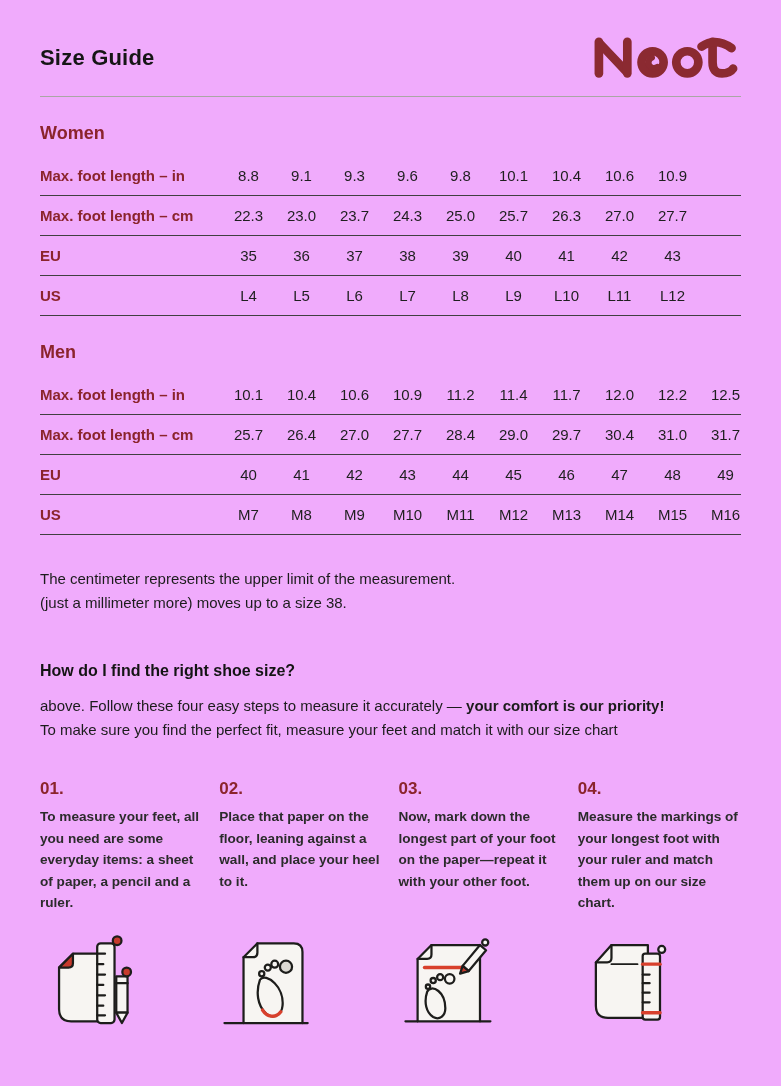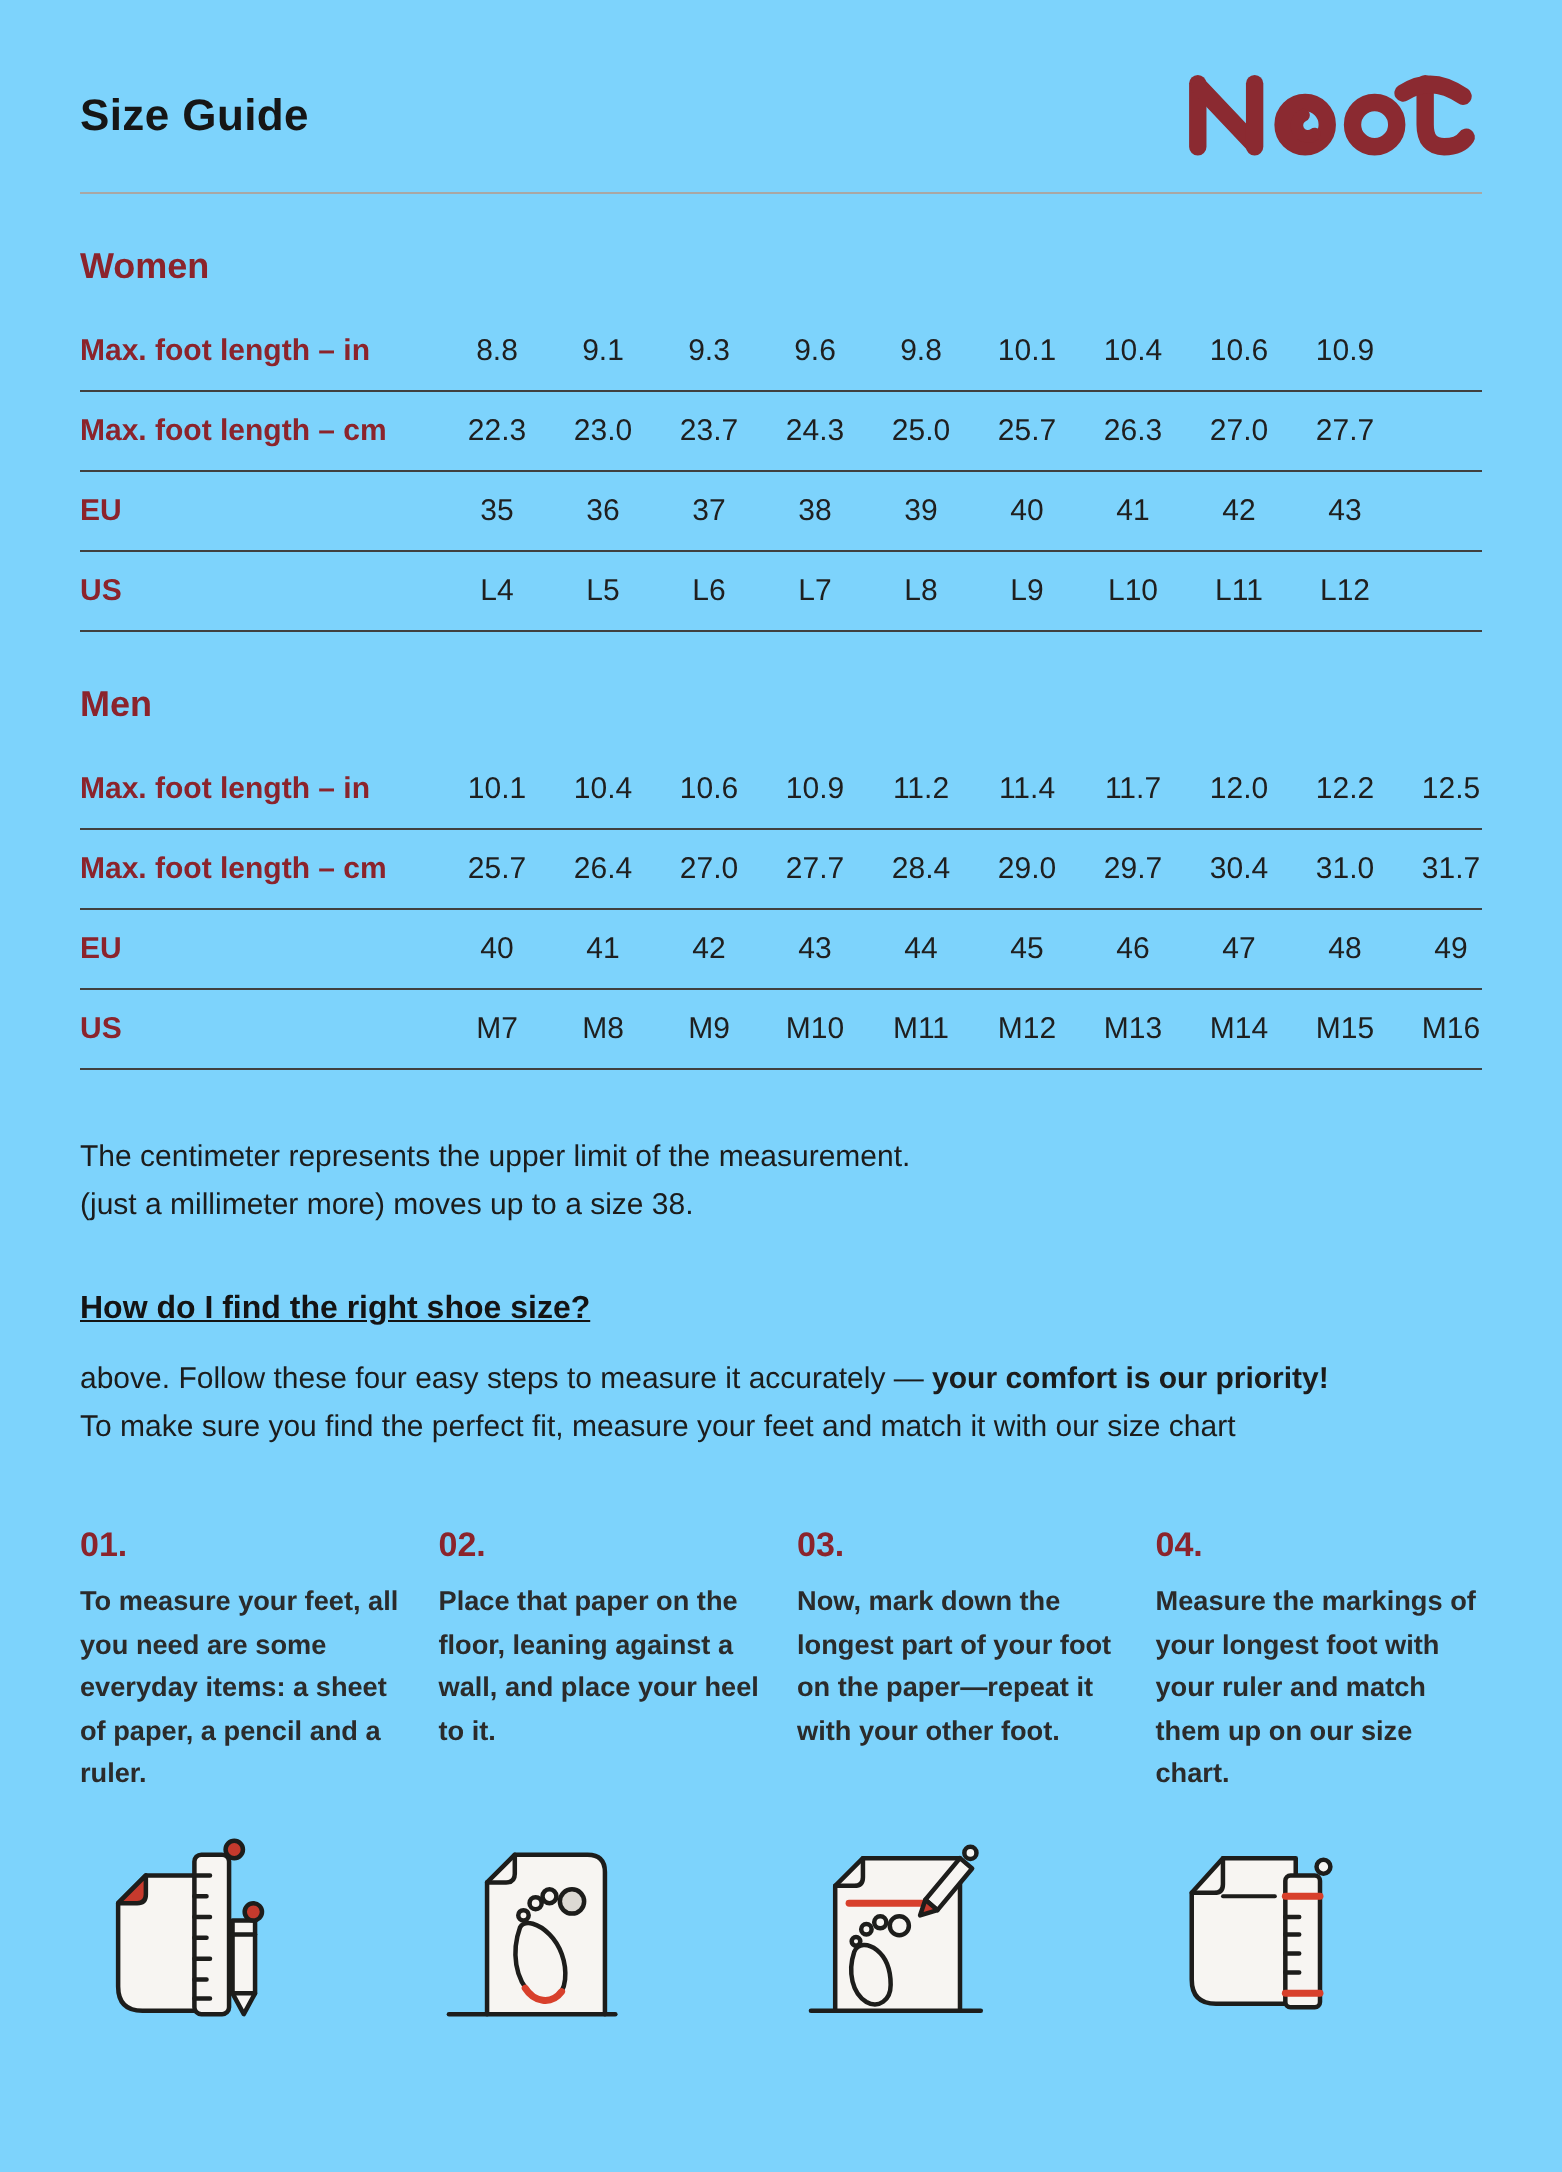--- a/index.html
+++ b/index.html
@@ -1,38 +1,38 @@
 <!DOCTYPE html>
 <html><head>
 <meta charset="utf-8">
 <style>
   * { margin: 0; padding: 0; box-sizing: border-box; }
   html, body { background: #f7f5f2; }
   body { font-family: "Liberation Sans", sans-serif; color: #1e1e1e; }
-  .page { width: 781px; min-height: 1086px; margin: 0 auto; padding: 30px 40px 20px 40px; background: #7dd3fc; }
+  .page { width: 781px; min-height: 1086px; margin: 0 auto; padding: 30px 40px 20px 40px; background: #f0abfc; }
 
   
   .hdr { display: flex; justify-content: space-between; align-items: center; height: 56px; }
   .page-title { font-size: 22px; font-weight: 600; letter-spacing: 0.2px; color: #161616; }
   .logo { color: #8b2a31; }
   .hdr-rule { border: none; border-top: 1px solid #a9a7a4; margin-top: 10px; }
 
   
   .table-title { font-size: 18px; font-weight: 700; color: #8b242c; margin: 26px 0 12px 0; }
   .trow { display: flex; align-items: flex-end; padding: 11px 0; border-bottom: 1px solid #404040; }
   .tlabel { width: 182px; flex: none; font-size: 15px; font-weight: 700; color: #8b242c; }
   .tvals { display: flex; }
   .tvals .tval { width: 53px; flex: none; text-align: center; font-size: 15px; color: #1f1f1f; }
 
   
   .note { margin-top: 32px; font-size: 15px; line-height: 23.5px; color: #1c1c1c; }
   .note .line { display: block; }
 
   
-  .howto-heading { margin-top: 32px; font-size: 16px; font-weight: 700; color: #141414; text-decoration: underline; }
+  .howto-heading { margin-top: 48px; font-size: 16px; font-weight: 700; color: #141414; }
   .intro { margin-top: 14px; font-size: 15px; line-height: 23.5px; color: #1c1c1c; }
   .intro .line { display: block; }
   .intro strong { font-weight: 700; }
 
   
   .steps { margin-top: 38px; display: grid; grid-template-columns: repeat(4, 1fr); column-gap: 16px; }
   .step-number { font-size: 17px; font-weight: 700; color: #8b242c; margin-bottom: 7px; }
   .step-text { font-size: 13.6px; font-weight: 600; line-height: 21.6px; color: #2b2b2b; }
 
   

